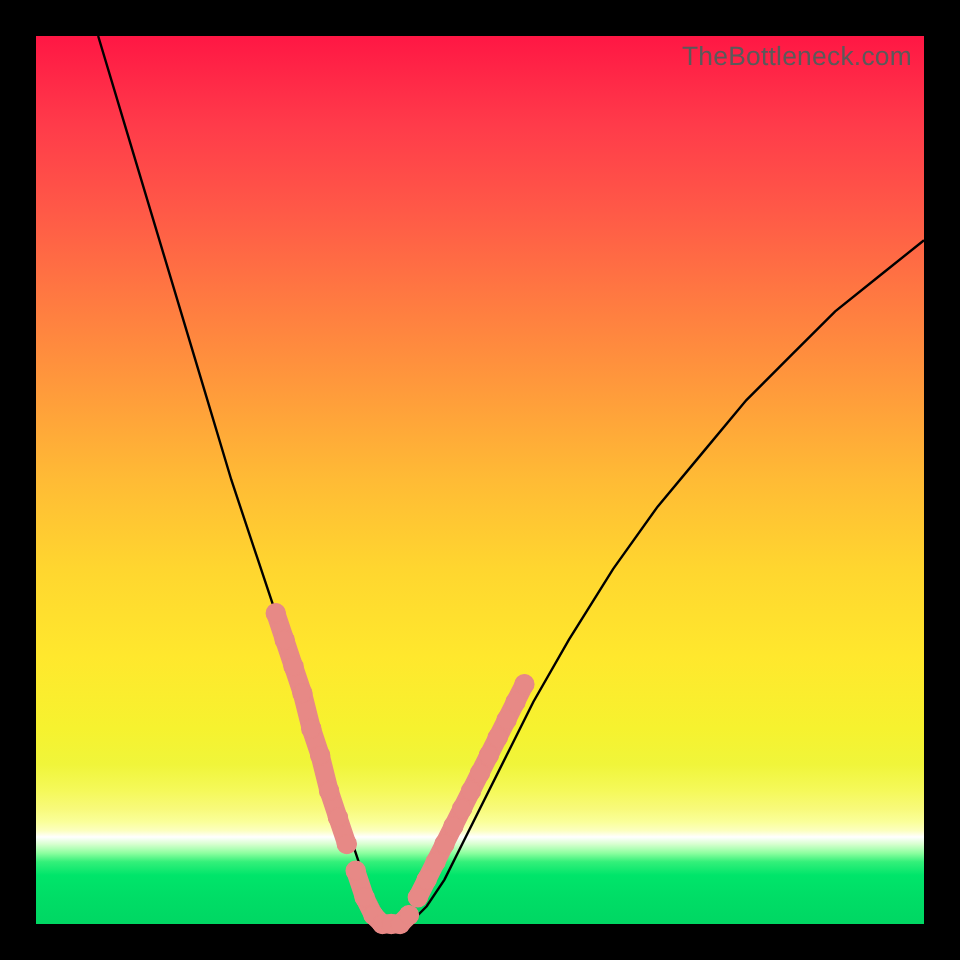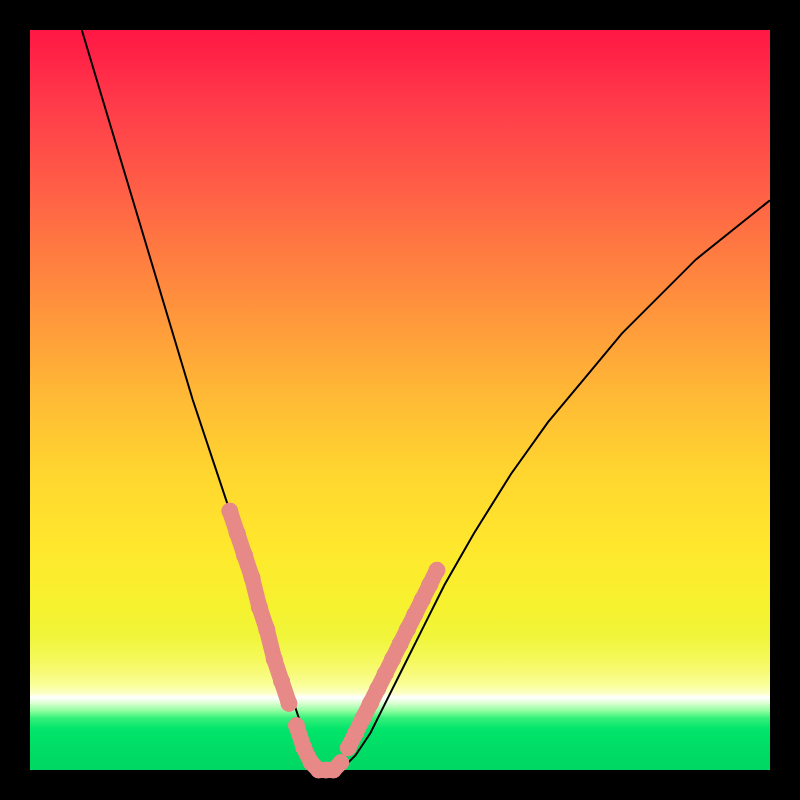--- a/index.html
+++ b/index.html
@@ -76,20 +76,21 @@
   .pill {
     fill: #e78986;
     stroke: #e78986;
   }
 </style>
 </head>
 <body>
 
 <div class="frame">
   <div class="plot">
+    <div class="watermark">TheBottleneck.com</div>
     <svg class="curve" viewBox="0 0 740 740">
       <g>
           <path d="M51.8 0.0 L74.0 74.0 L96.2 148.0 L118.4 222.0 L140.6 296.0 L162.8 370.0 L185.0 436.6 L207.2 503.2 L222.0 547.6 L236.8 592.0 L251.6 636.4 L259.0 658.6 L266.4 680.8 L273.8 703.0 L281.2 717.8 L288.6 732.6 L296.0 740.0 L310.8 740.0 L325.6 725.2 L340.4 703.0 L355.2 673.4 L370.0 643.8 L392.2 599.4 L414.4 555.0 L444.0 503.2 L481.0 444.0 L518.0 392.2 L555.0 347.8 L592.0 303.4 L629.0 266.4 L666.0 229.4 L703.0 199.8 L740.0 170.2 " class="line"></path>
         </g>
       <g>
           <line x1="199.8" y1="481" x2="207.20000000000002" y2="503.2" stroke="#e78986" stroke-width="16" stroke-linecap="round"></line>
           <line x1="207.20000000000002" y1="503.2" x2="214.6" y2="525.4" stroke="#e78986" stroke-width="16" stroke-linecap="round"></line>
           <line x1="214.6" y1="525.4" x2="222" y2="547.6" stroke="#e78986" stroke-width="16" stroke-linecap="round"></line>
           <line x1="222" y1="547.6" x2="229.4" y2="577.2" stroke="#e78986" stroke-width="16" stroke-linecap="round"></line>
           <line x1="229.4" y1="577.2" x2="236.8" y2="599.4" stroke="#e78986" stroke-width="16" stroke-linecap="round"></line>

